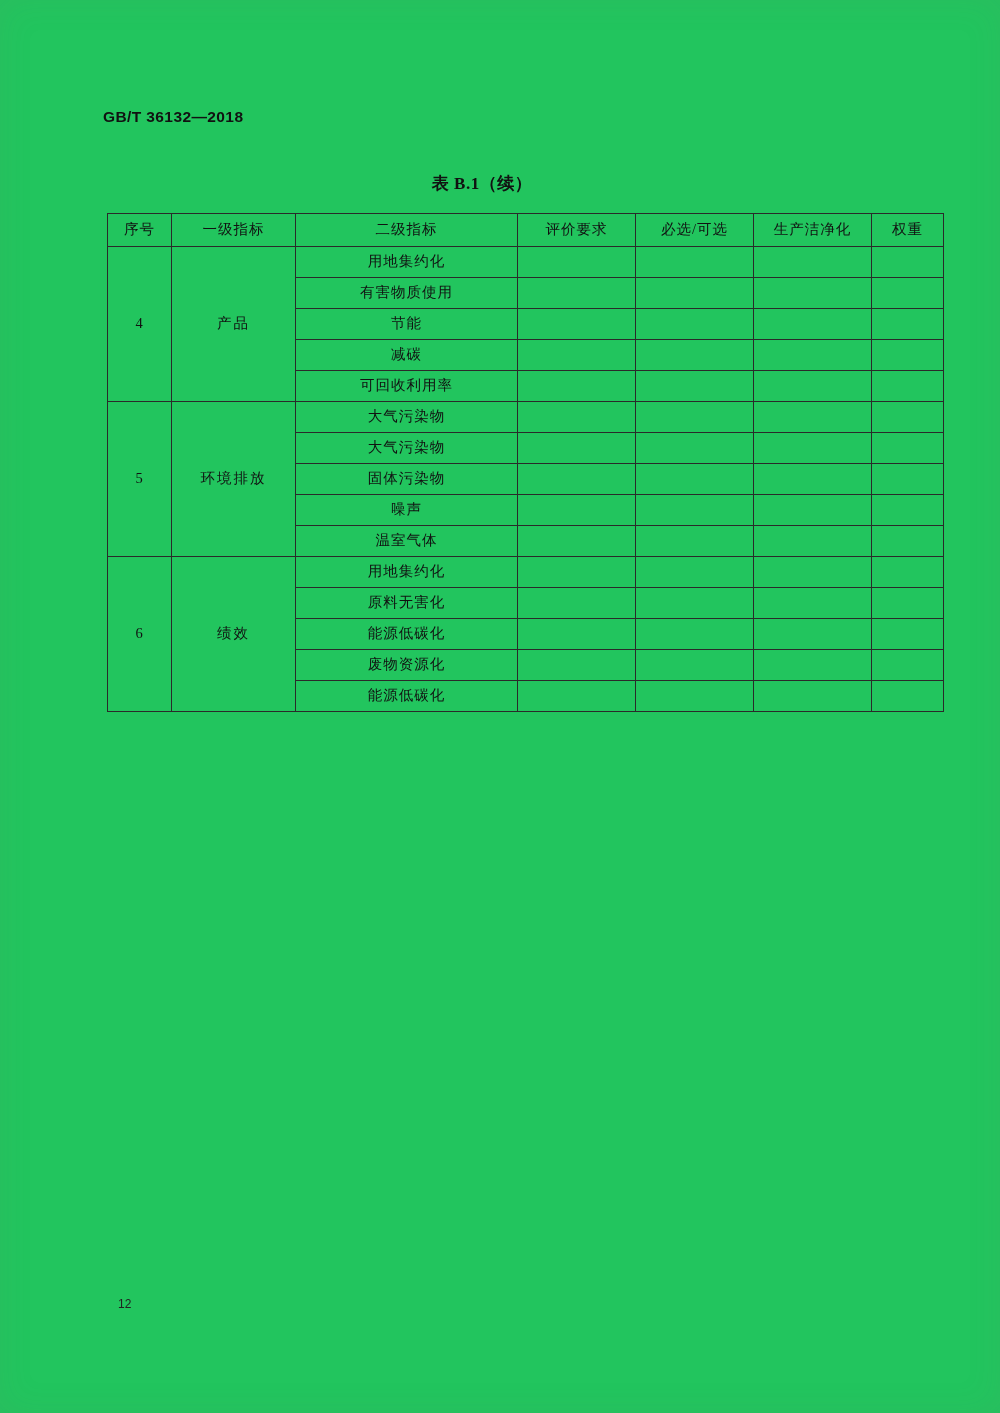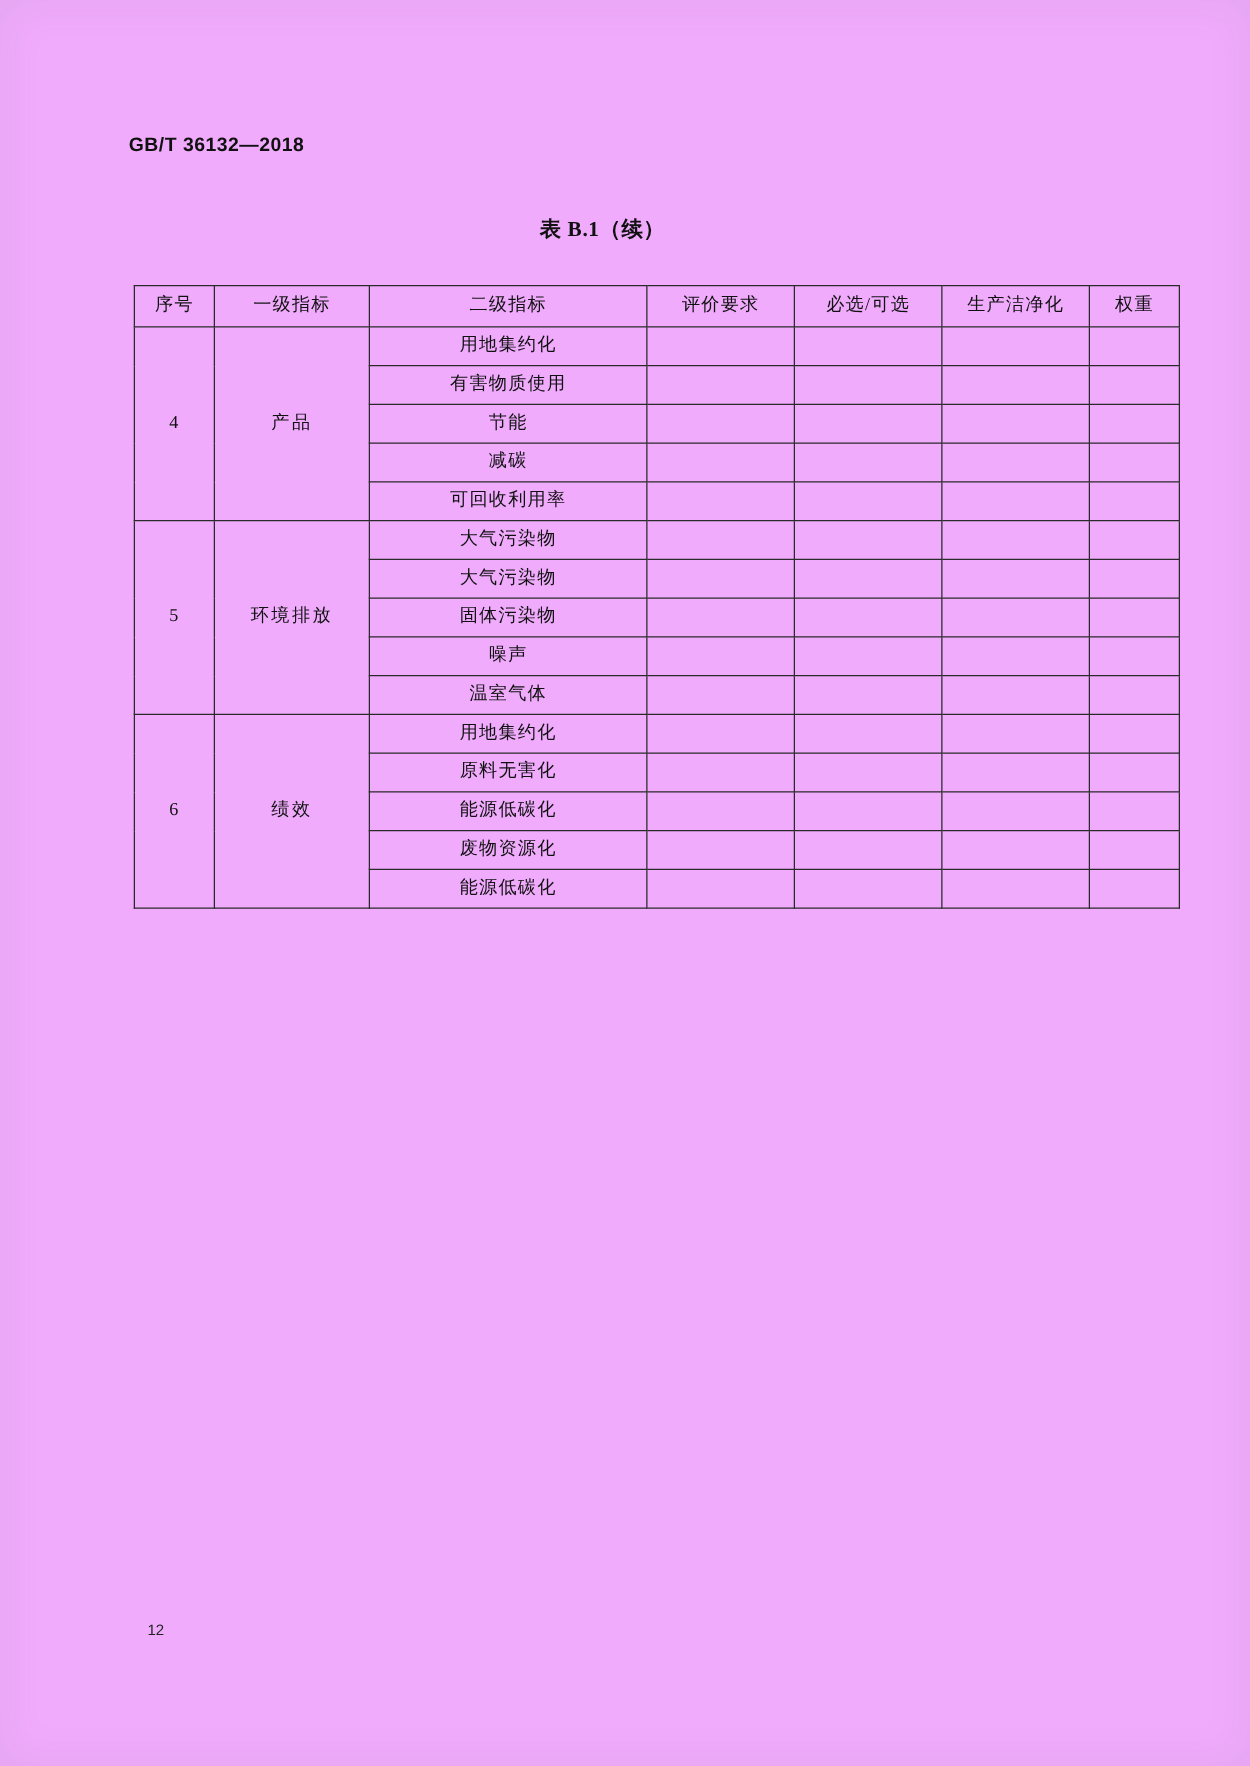--- a/index.html
+++ b/index.html
@@ -12,21 +12,21 @@
     height: 1413px;
     position: relative;
     font-family: "Liberation Serif", "DejaVu Serif", serif;
     color: #1a1a1a;
   }
   .page {
     position: absolute;
     top: 0; left: 0;
     width: 1000px;
     height: 1413px;
-    background: #f0abfc;
+    background: #22c55e;
     overflow: hidden;
   }
   
   .page::after {
     content: "";
     position: absolute;
     inset: 0;
     pointer-events: none;
     box-shadow: inset 0 0 34px rgba(120,120,110,0.10);
   }
@@ -50,21 +50,21 @@
     text-align: center;
     font-size: 17px;
     font-weight: bold;
     font-family: "Liberation Serif", "DejaVu Serif", serif;
     letter-spacing: 0.5px;
     color: #111;
   }
 
   table.b1 {
     position: absolute;
-    top: 228px;
+    top: 213px;
     left: 107px;
     width: 786px;
     border-collapse: collapse;
     table-layout: fixed;
     font-size: 14.5px;
     color: #111;
   }
   table.b1 td, table.b1 th {
     border: 1px solid #2a2a2a;
     text-align: center;

